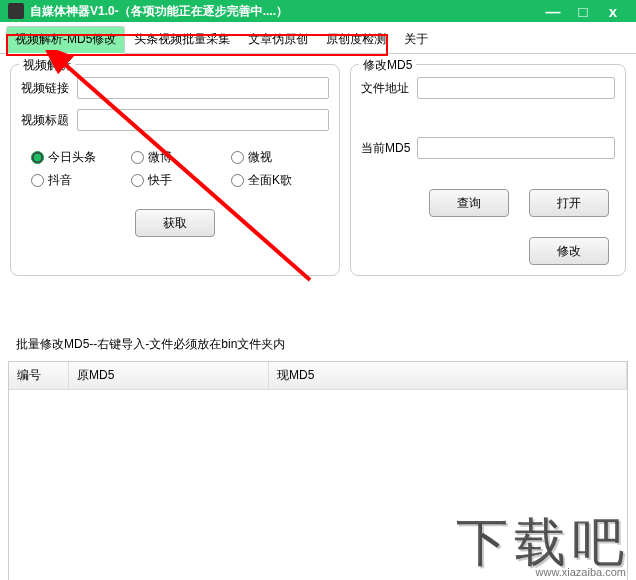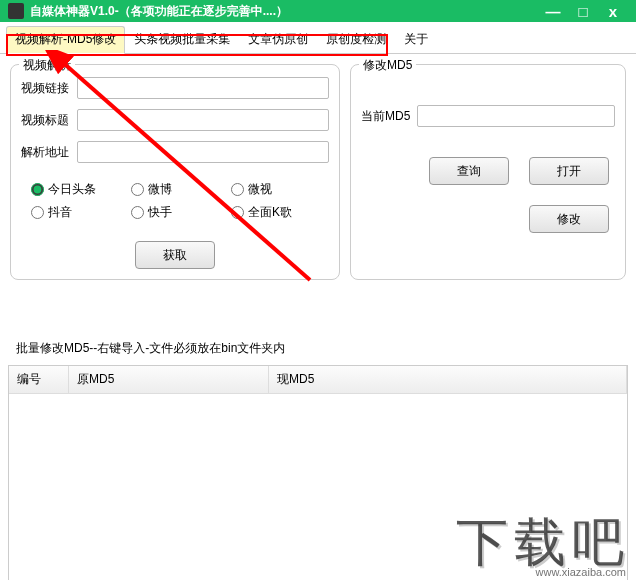--- a/index.html
+++ b/index.html
@@ -5,21 +5,21 @@
 * { box-sizing: border-box; margin: 0; padding: 0; font-family: "Microsoft YaHei", SimSun, sans-serif; font-size: 12px; }
 body { background: #fff; width: 636px; height: 580px; position: relative; overflow: hidden; }
 
 .titlebar { background: #1abc64; height: 22px; display: flex; align-items: center; padding: 0 8px; color: #fff; font-size: 13px; }
 .titlebar .app-icon { width: 16px; height: 16px; background: #333; margin-right: 6px; border-radius: 2px; }
 .titlebar .title { flex: 1; font-weight: bold; }
 .titlebar .win-btn { width: 30px; text-align: center; font-size: 15px; cursor: pointer; color: #fff; font-weight: bold; }
 
 .tabs { display: flex; padding: 4px 6px 0 6px; border-bottom: 1px solid #ccc; }
 .tab { padding: 4px 8px; border: 1px solid transparent; cursor: pointer; position: relative; }
-.tab.active { border: 1px solid #ccc; border-bottom: 1px solid #fff; border-radius: 3px 3px 0 0; background: #fef9c3; margin-bottom: -1px; }
+.tab.active { border: 1px solid #ccc; border-bottom: 1px solid #fff; border-radius: 3px 3px 0 0; background: #86efac; margin-bottom: -1px; }
 .tab-highlight { border: 2px solid red; position: absolute; top: 34px; left: 6px; width: 382px; height: 22px; pointer-events: none; z-index: 5; }
 
 .content { padding: 10px; }
 
 .groupbox { border: 1px solid #ccc; border-radius: 8px; padding: 12px 10px 10px 10px; margin-bottom: 10px; position: relative; }
 .groupbox .legend { position: absolute; top: -8px; left: 8px; background: #fff; padding: 0 4px; }
 
 .row-top { display: flex; gap: 10px; }
 .panel-left { width: 330px; }
 .panel-right { flex: 1; }
@@ -84,24 +84,20 @@
     <div class="groupbox panel-left">
       <div class="legend">视频解析</div>
       <div class="form-row">
         <label>视频链接</label>
         <input type="text" value="" style="">
       </div>
       <div class="form-row">
         <label>视频标题</label>
         <input type="text" value="" style="">
       </div>
-      <div class="form-row">
-        <label>解析地址</label>
-        <input type="text" value="" style="">
-      </div>
       <div class="radios">
         <label class="radio-item">
             <input type="radio" name="src" checked="" style="">
             <span>今日头条</span>
           </label>
         <label class="radio-item">
             <input type="radio" name="src" style="">
             <span>微博</span>
           </label>
         <label class="radio-item">
@@ -121,20 +117,24 @@
             <span>全面K歌</span>
           </label>
       </div>
       <div class="btn-center">
         <button class="btn">获取</button>
       </div>
     </div>
 
     <div class="groupbox panel-right">
       <div class="legend">修改MD5</div>
+      <div class="form-row">
+        <label>文件地址</label>
+        <input type="text" value="" style="">
+      </div>
       <div style="height:28px"></div>
       <div class="form-row">
         <label>当前MD5</label>
         <input type="text" value="" style="">
       </div>
       <div class="btn-row">
         <button class="btn">查询</button>
         <button class="btn">打开</button>
       </div>
       <div class="btn-row" style="margin-top:20px">

